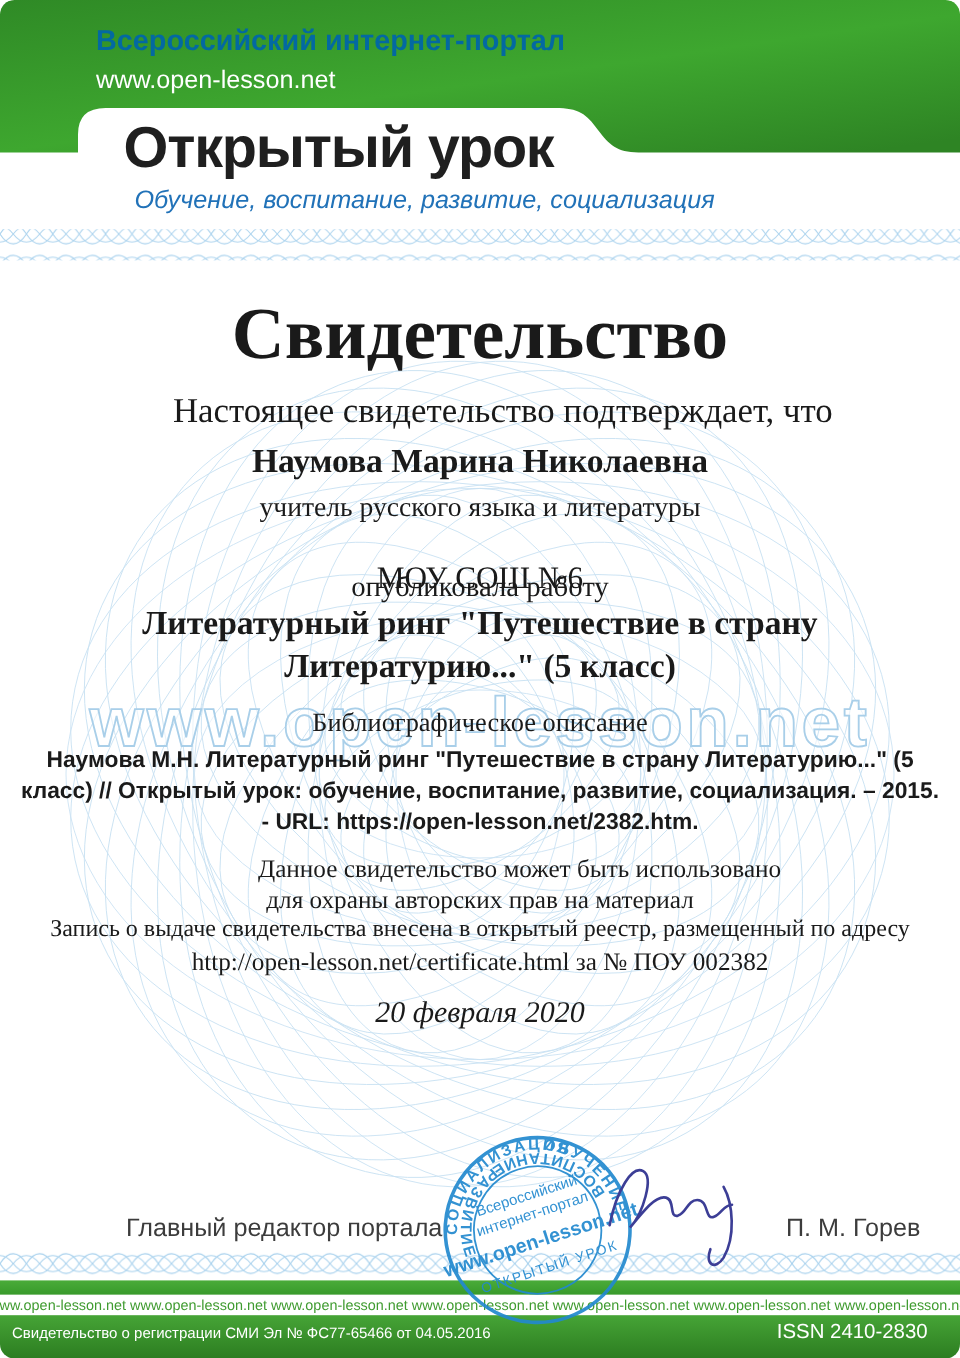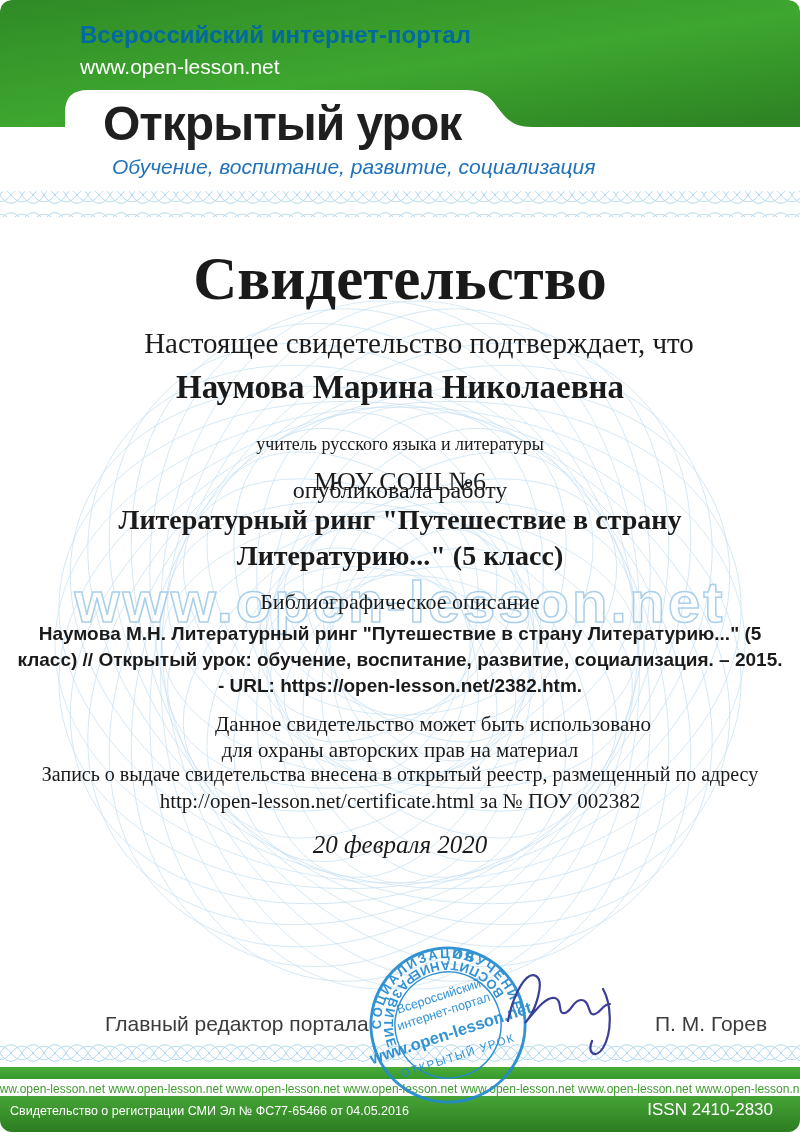--- a/index.html
+++ b/index.html
@@ -18,22 +18,22 @@
              font-size:48px;letter-spacing:-1px;color:#1f1f1f;z-index:3;}
   .site-tagline{left:112px;top:155px;font-family:"Liberation Sans",sans-serif;font-style:italic;
                 font-size:21px;color:#2172b8;z-index:3;}
 
   
   .bg-decor{position:absolute;top:0;left:0;z-index:1;}
 
   
   .title{top:244px;font-size:61px;font-weight:bold;z-index:2;}
   .confirm{top:327px;font-size:29px;z-index:2;margin-left:19px;}
-  .name{top:369px;font-size:33px;font-weight:bold;z-index:2;}
-  .role{top:434px;font-size:18px;z-index:2;}
+  .name{top:369px;font-size:28px;font-weight:bold;z-index:2;}
+  .role{top:410px;font-size:23px;z-index:2;}
   .school{top:439px;font-size:26px;z-index:2;margin-top:28px;}
   .action{top:477px;font-size:24px;z-index:2;}
   .work-title{top:502px;left:80px;width:640px;text-align:center;font-size:28px;font-weight:bold;
               line-height:36px;z-index:2;}
   .bib-heading{top:589px;font-size:22px;z-index:2;}
   .bib{top:621px;left:15px;width:770px;text-align:center;font-family:"Liberation Sans",sans-serif;
        font-size:19px;font-weight:bold;line-height:26px;z-index:2;}
   .usage1{top:712px;font-size:21px;z-index:2;padding-left:33px;}
   .usage2{top:738px;font-size:21px;z-index:2;}
   .reg1{top:763px;font-size:20px;white-space:nowrap;z-index:2;}

